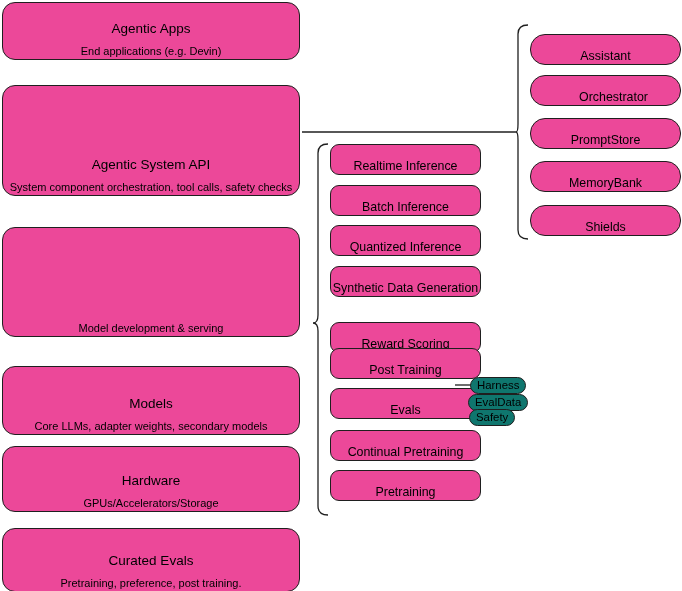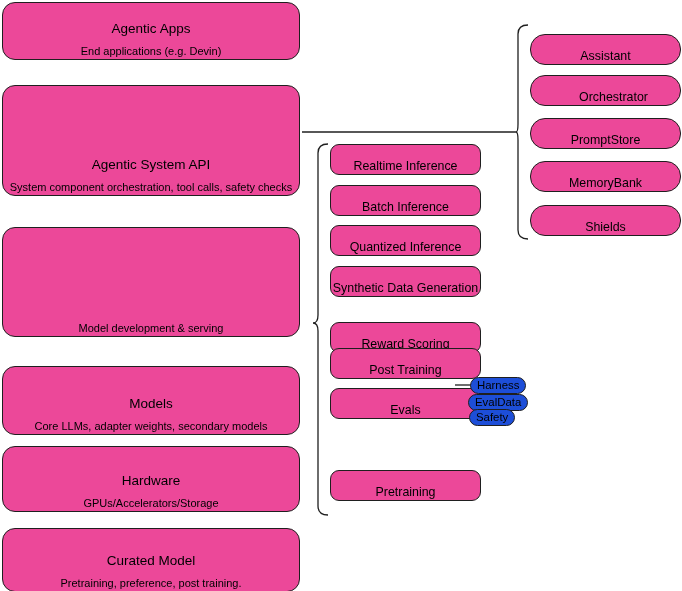--- a/index.html
+++ b/index.html
@@ -61,21 +61,21 @@
   .chip-right {
     left: 530px;
     width: 151px;
     border-radius: 15px;
   }
   
   .pill {
     position: absolute;
     box-sizing: border-box;
     border: 1.3px solid #1f1f1f;
-    background: #1d4ed8;
+    background: #0f766e;
     border-radius: 999px;
     height: 17px;
     display: flex;
     align-items: center;
     justify-content: center;
     font-size: 11.4px;
     line-height: 1;
     white-space: nowrap;
     padding: 0 6px;
   }
@@ -122,21 +122,21 @@
     <div class="title">Models</div>
     <div class="subtitle">Core LLMs, adapter weights, secondary models</div>
   </div>
 
   <div class="node layer" style="top:446px; height:66px;">
     <div class="title">Hardware</div>
     <div class="subtitle">GPUs/Accelerators/Storage</div>
   </div>
 
   <div class="node layer" style="top:528px; height:64px;">
-    <div class="title">Curated Model</div>
+    <div class="title">Curated Evals</div>
     <div class="subtitle">Pretraining, preference, post training.</div>
   </div>
 
   <div class="node chip chip-mid" style="top:144px;">
     <span>Realtime Inference</span>
   </div>
   <div class="node chip chip-mid" style="top:185px;">
     <span>Batch Inference</span>
   </div>
   <div class="node chip chip-mid" style="top:225px;">
@@ -146,20 +146,23 @@
     <span>Synthetic Data Generation</span>
   </div>
   <div class="node chip chip-mid" style="top:322px;">
     <span>Reward Scoring</span>
   </div>
   <div class="node chip chip-mid" style="top:348px;">
     <span>Post Training</span>
   </div>
   <div class="node chip chip-mid" style="top:388px;">
     <span>Evals</span>
+  </div>
+  <div class="node chip chip-mid" style="top:430px;">
+    <span>Continual Pretraining</span>
   </div>
   <div class="node chip chip-mid" style="top:470px;">
     <span>Pretraining</span>
   </div>
 
   <div class="pill" style="left:470px; top:377px;">
     <span>Harness</span>
   </div>
   <div class="pill" style="left:468px; top:394px;">
     <span>EvalData</span>

